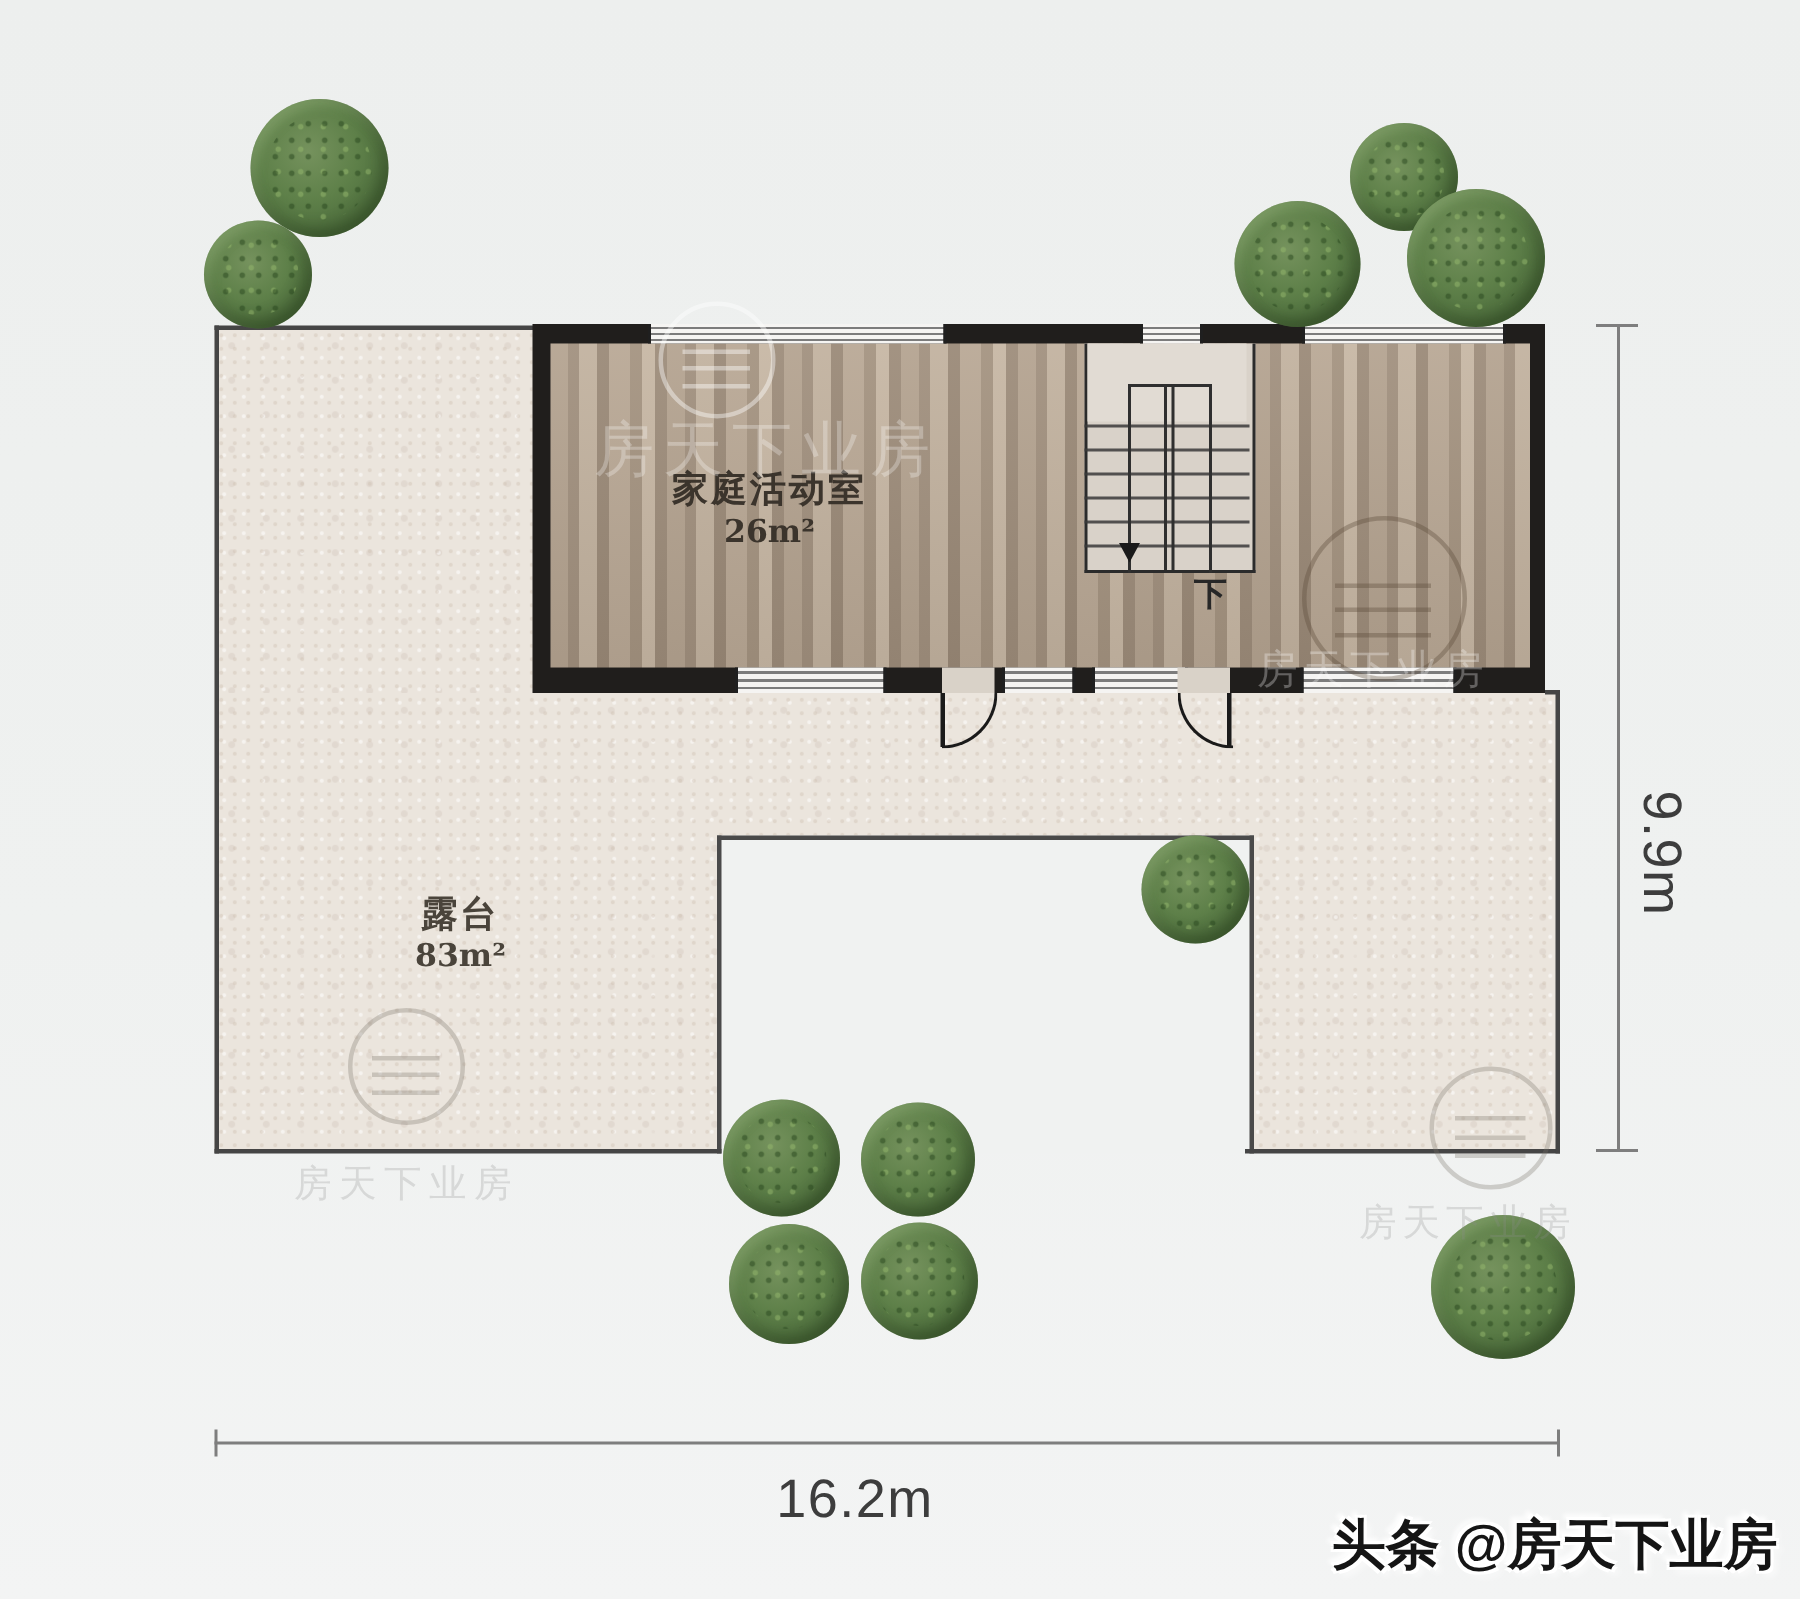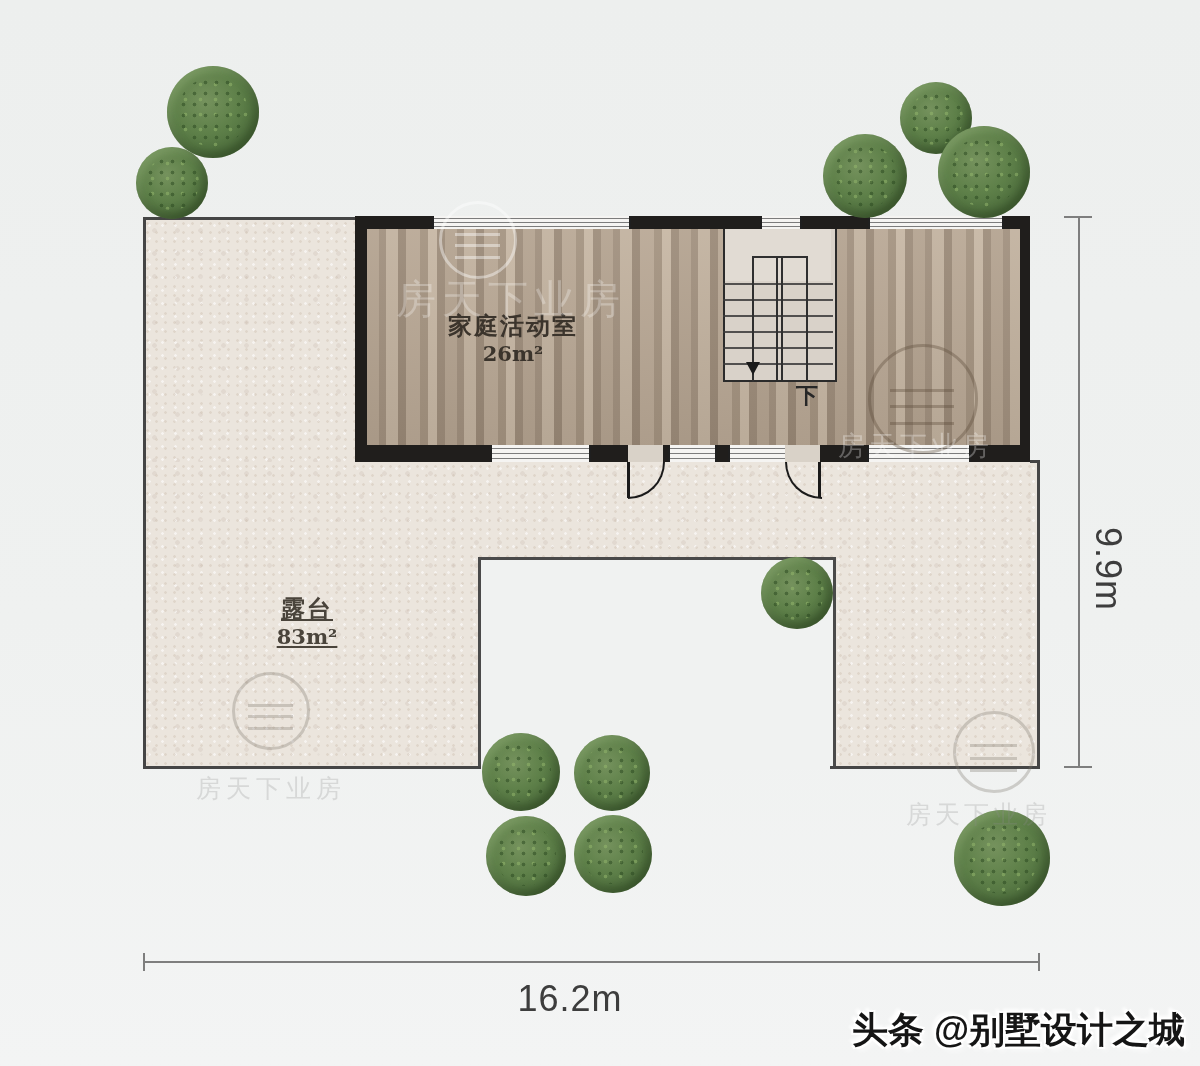--- a/index.html
+++ b/index.html
@@ -138,21 +138,21 @@
   <div class="abs rail" style="left:752px;top:256px;width:52px;height:124px;"></div>
   <div class="abs divider" style="left:776px;top:256px;width:2px;height:124px;"></div>
   <div class="abs divider" style="left:781px;top:256px;width:2px;height:124px;"></div>
   <div class="abs arrow-head" style="left:746px;top:362px;"></div>
   <div class="abs down-label" style="left:796px;top:381px;">下</div>
 
   <div class="abs room-label" style="left:403px;top:311px;width:220px;">
     <div class="name">家庭活动室</div>
     <div class="area">26m²</div>
   </div>
-  <div class="abs room-label terrace-label" style="left:247px;top:594px;width:120px;text-decoration:underline;">
+  <div class="abs room-label terrace-label" style="left:247px;top:594px;width:120px;">
     <div class="name">露台</div>
     <div class="area">83m²</div>
   </div>
 
   <div class="abs dim-line" style="left:143px;top:961px;width:897px;height:2px;"></div>
   <div class="abs dim-line" style="left:143px;top:953px;width:2px;height:18px;"></div>
   <div class="abs dim-line" style="left:1038px;top:953px;width:2px;height:18px;"></div>
   <div class="abs dim-text" style="left:460px;top:978px;width:220px;text-align:center;">16.2m</div>
 
   <div class="abs dim-line" style="left:1078px;top:216px;width:2px;height:552px;"></div>
@@ -191,15 +191,15 @@
     <span style="top:40%;"></span>
       <span style="top:56%;"></span>
       <span style="top:72%;"></span>
   </div>
 
   <div class="abs wm-text" style="left:396px;top:272px;font-size:40px;letter-spacing:6px;color:rgba(255,255,255,.28);">房天下业房</div>
   <div class="abs wm-text" style="left:838px;top:428px;font-size:27px;letter-spacing:4px;color:rgba(255,255,255,.30);">房天下业房</div>
   <div class="abs wm-text" style="left:196px;top:772px;font-size:25px;letter-spacing:5px;color:rgba(140,140,140,.25);">房天下业房</div>
   <div class="abs wm-text" style="left:906px;top:798px;font-size:25px;letter-spacing:4px;color:rgba(140,140,140,.25);">房天下业房</div>
 
-  <div class="abs brand" style="right:15px;top:1006px;">头条 @别墅设计之城</div>
+  <div class="abs brand" style="right:15px;top:1006px;">头条 @房天下业房</div>
 
 </div>
 
 </body></html>

